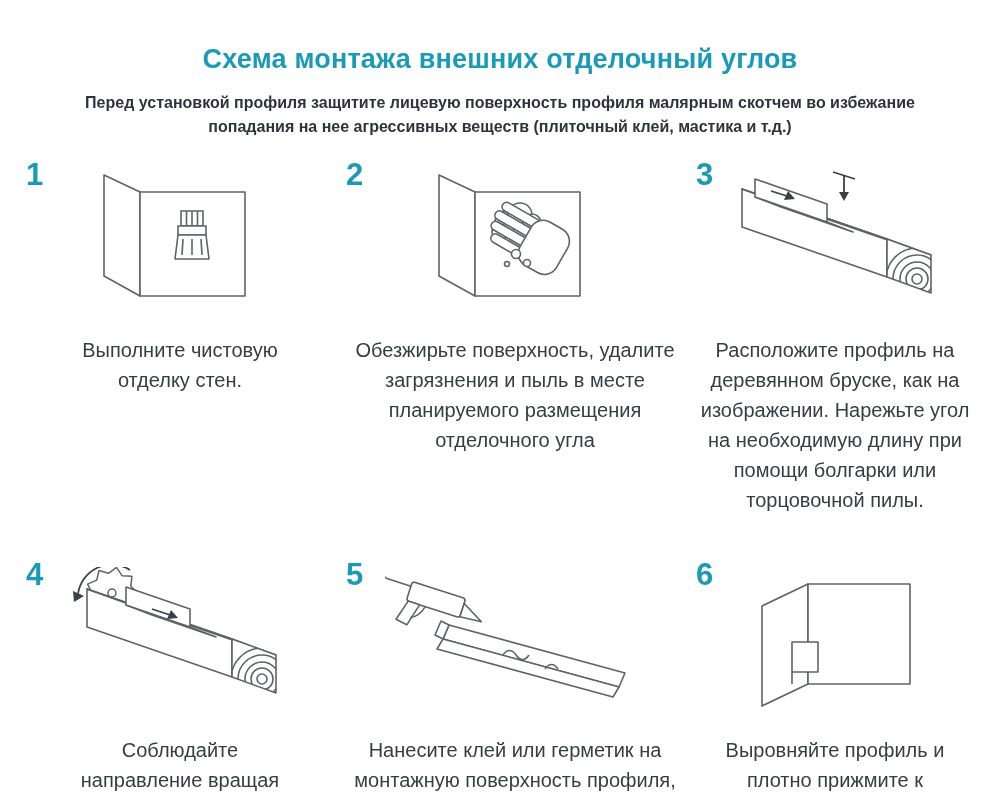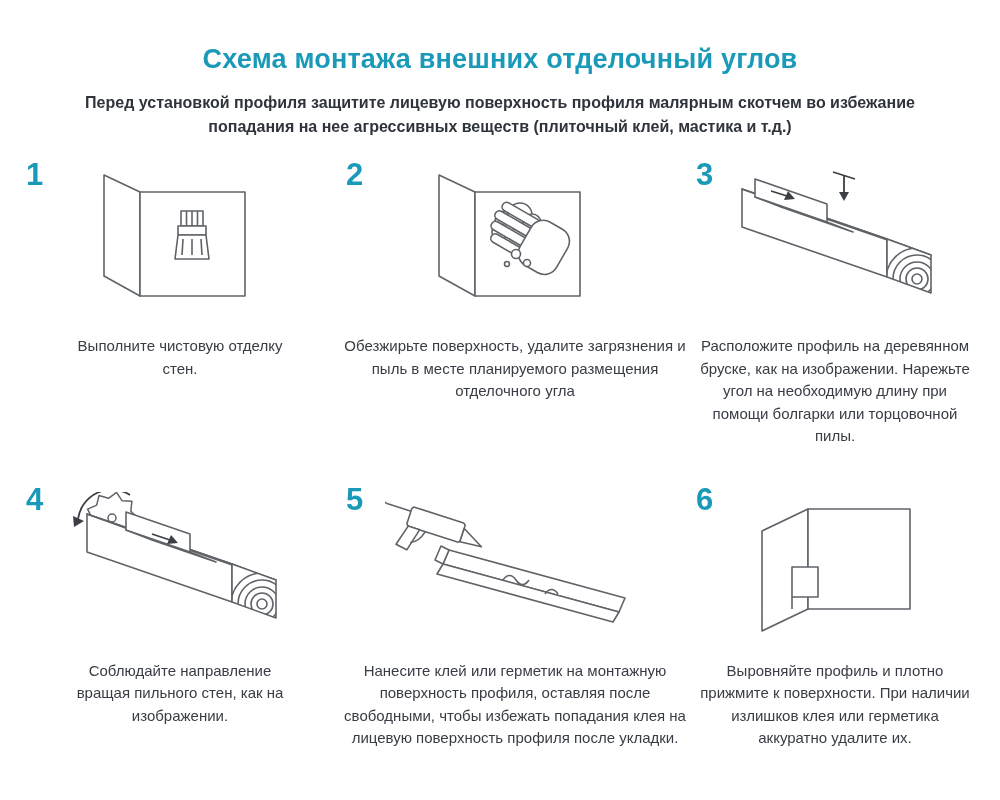--- a/index.html
+++ b/index.html
@@ -20,21 +20,21 @@
     width:960px;margin:18px auto 0;display:grid;
     grid-template-columns:320px 350px 290px;row-gap:34px;
   }
   .step{position:relative;text-align:center;padding-top:4px;}
   .num{
     position:absolute;left:6px;top:2px;
     font-size:31px;font-weight:bold;color:#1a9ab8;line-height:1;
   }
   .art{height:162px;display:flex;align-items:center;justify-content:center;margin-bottom:12px;}
   .caption{
-    margin:0 auto;font-size:15px;line-height:1.5;color:#383c44;
+    margin:8px auto;font-size:20px;line-height:1.5;color:#383c44;
   }
   .w1{max-width:235px;}
   .w2{max-width:355px;}
   .w3{max-width:270px;}
   svg{display:block;}
 </style>
 </head>
 <body>
 
 <div class="page">

